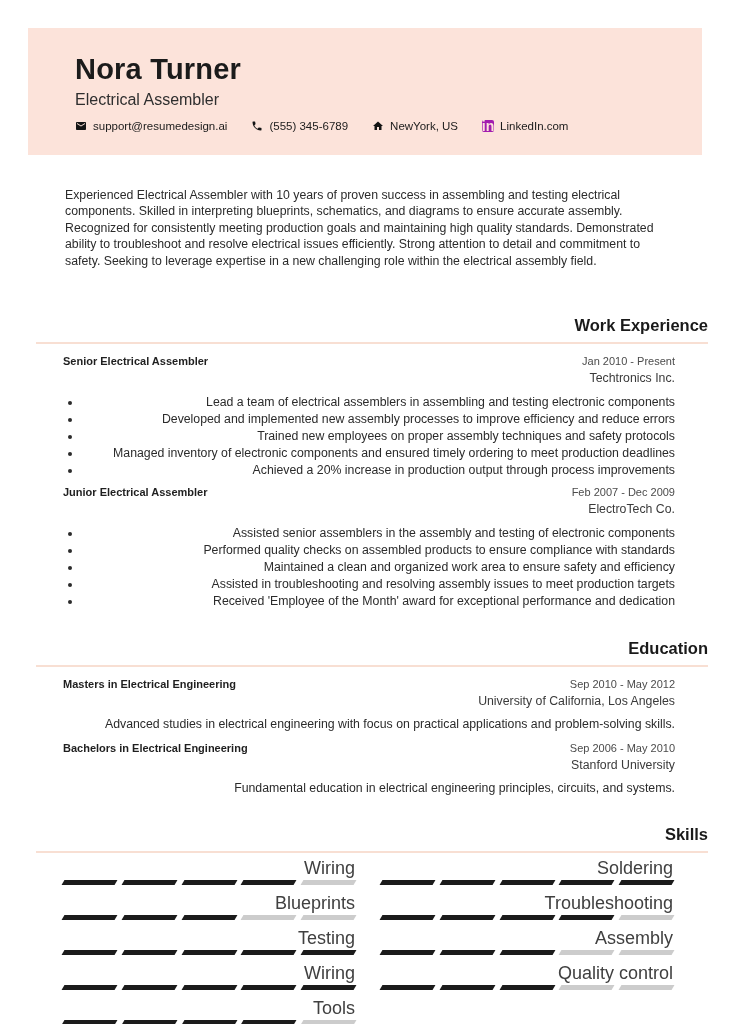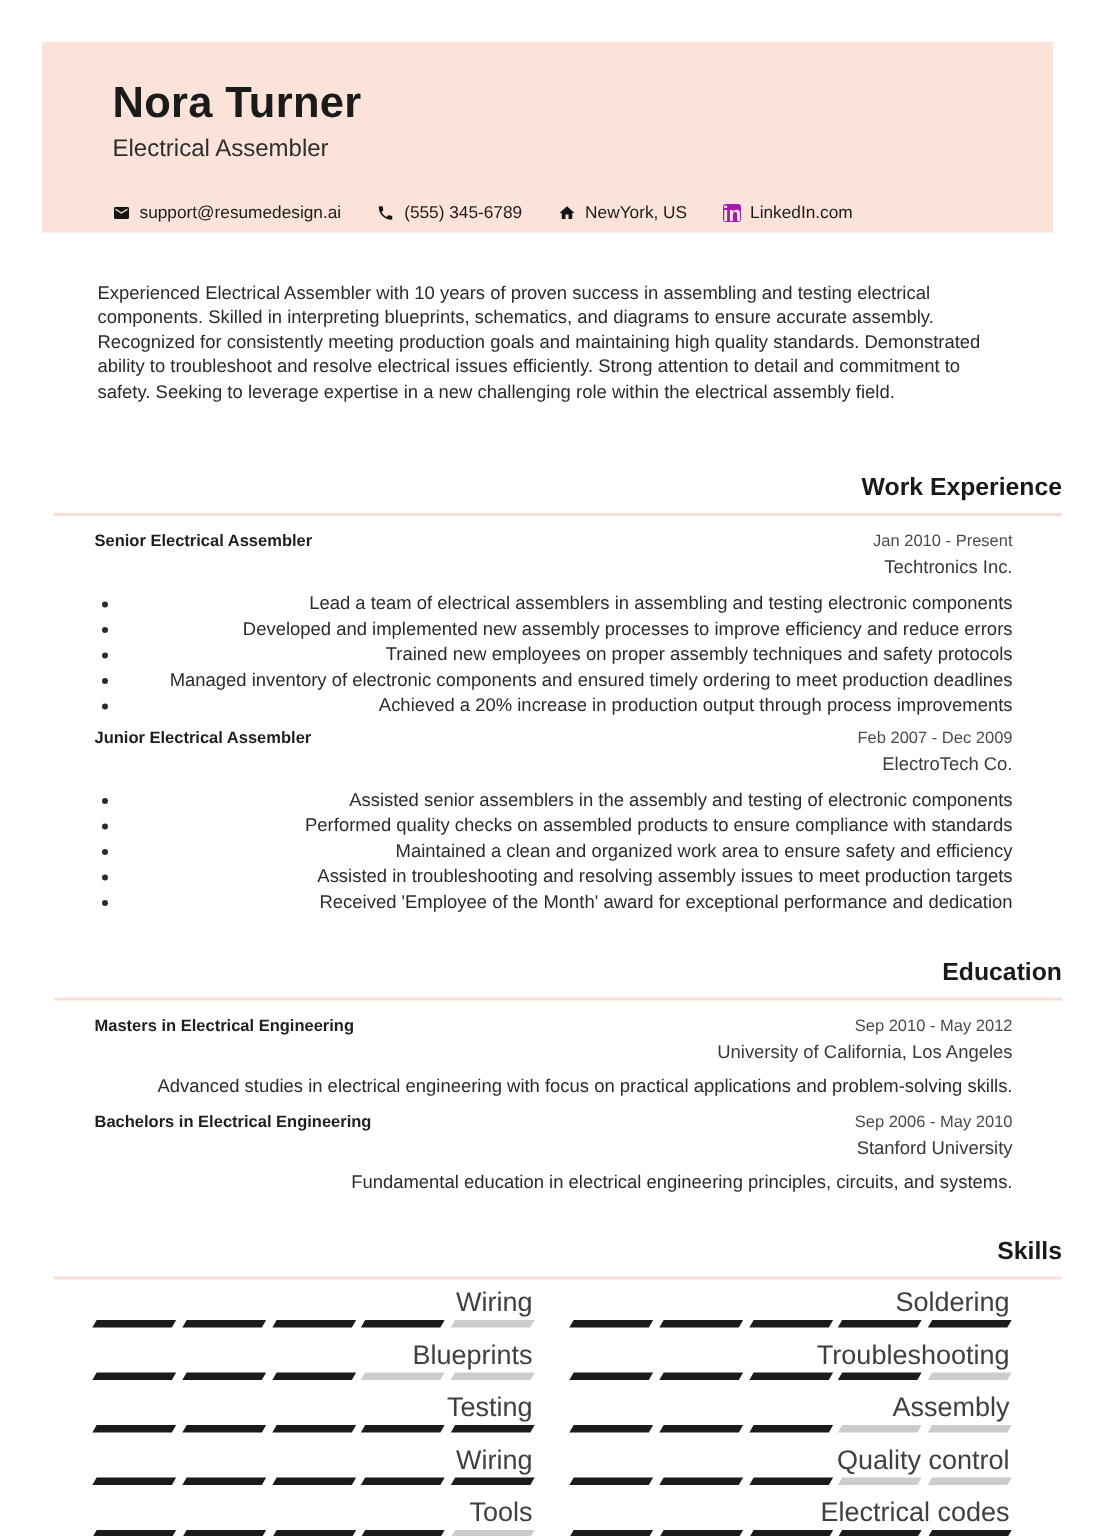--- a/index.html
+++ b/index.html
@@ -14,21 +14,21 @@
   
   .hero {
     margin: 28px 28px 0 28px; height: 127px;
     background: #fce3da; padding: 25px 47px 0 47px;
   }
   .hero h1 {
     margin: 0; font-size: 29px; line-height: 33px; font-weight: 700;
     color: #1b1b1b; letter-spacing: 0.2px;
   }
   .hero .subtitle { margin-top: 4px; font-size: 16px; line-height: 19px; color: #2e2e2e; }
-  .contacts { margin-top: 27px; display: flex; align-items: center; gap: 24px; }
+  .contacts { margin-top: 11px; display: flex; align-items: center; gap: 24px; }
   .contact { display: inline-flex; align-items: center; gap: 6px; font-size: 11.5px; color: #1b1b1b; }
   .contact svg { width: 12px; height: 12px; fill: #141414; flex: 0 0 auto; }
   .li-badge {
     display: inline-flex; width: 12px; height: 12px; background: #a21caf; color: #fce3da;
     border-radius: 2px; font-size: 14px; font-weight: 700;
     align-items: center; justify-content: center; line-height: 1;
   }
 
   
   .summary {
@@ -254,27 +254,17 @@
       <div class="skill">
         <div class="skill-name">Tools</div>
         <div class="skill-bar">
             <span class="seg seg-filled"></span>
             <span class="seg seg-filled"></span>
             <span class="seg seg-filled"></span>
             <span class="seg seg-filled"></span>
             <span class="seg seg-empty"></span>
           </div>
       </div>
-      <div class="skill">
-        <div class="skill-name">Electrical codes</div>
-        <div class="skill-bar">
-            <span class="seg seg-filled"></span>
-            <span class="seg seg-filled"></span>
-            <span class="seg seg-filled"></span>
-            <span class="seg seg-filled"></span>
-            <span class="seg seg-filled"></span>
-          </div>
-      </div>
 
     </div>
   </section>
 
 </div>
 
 </body></html>

